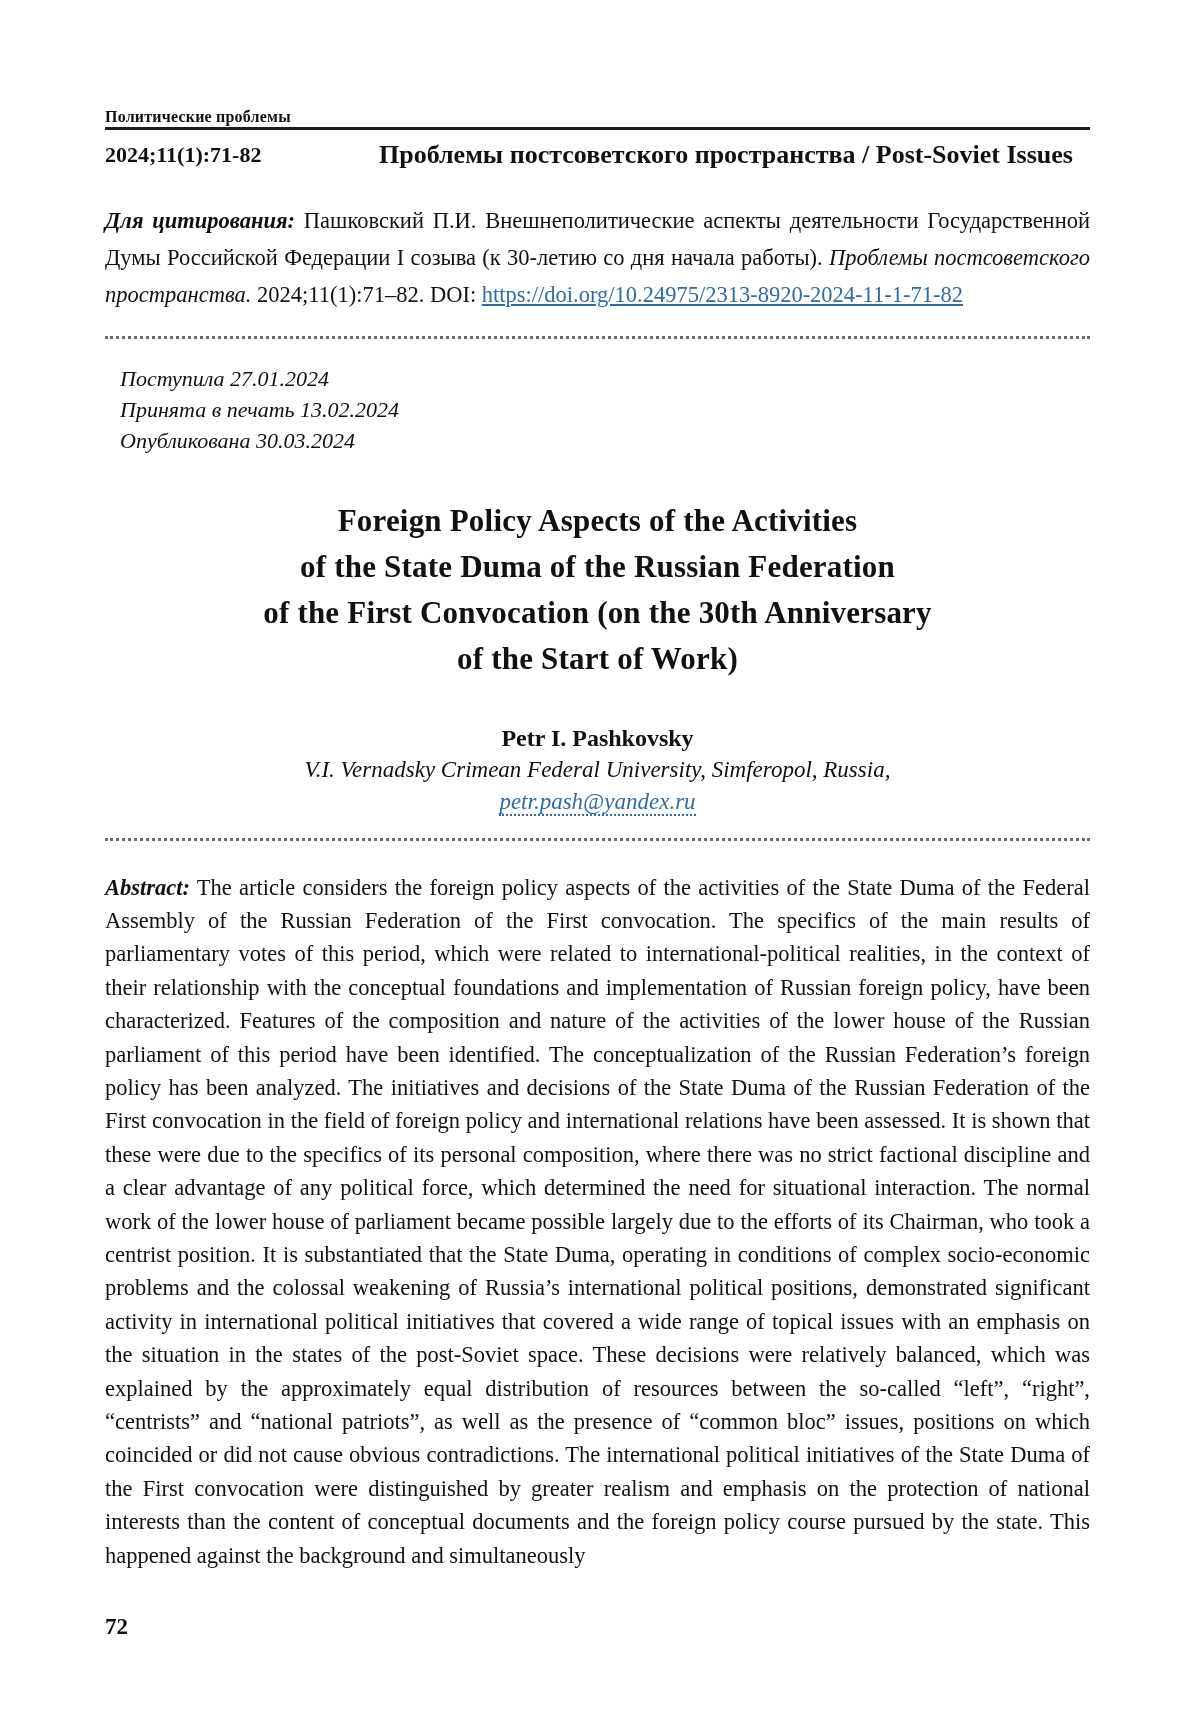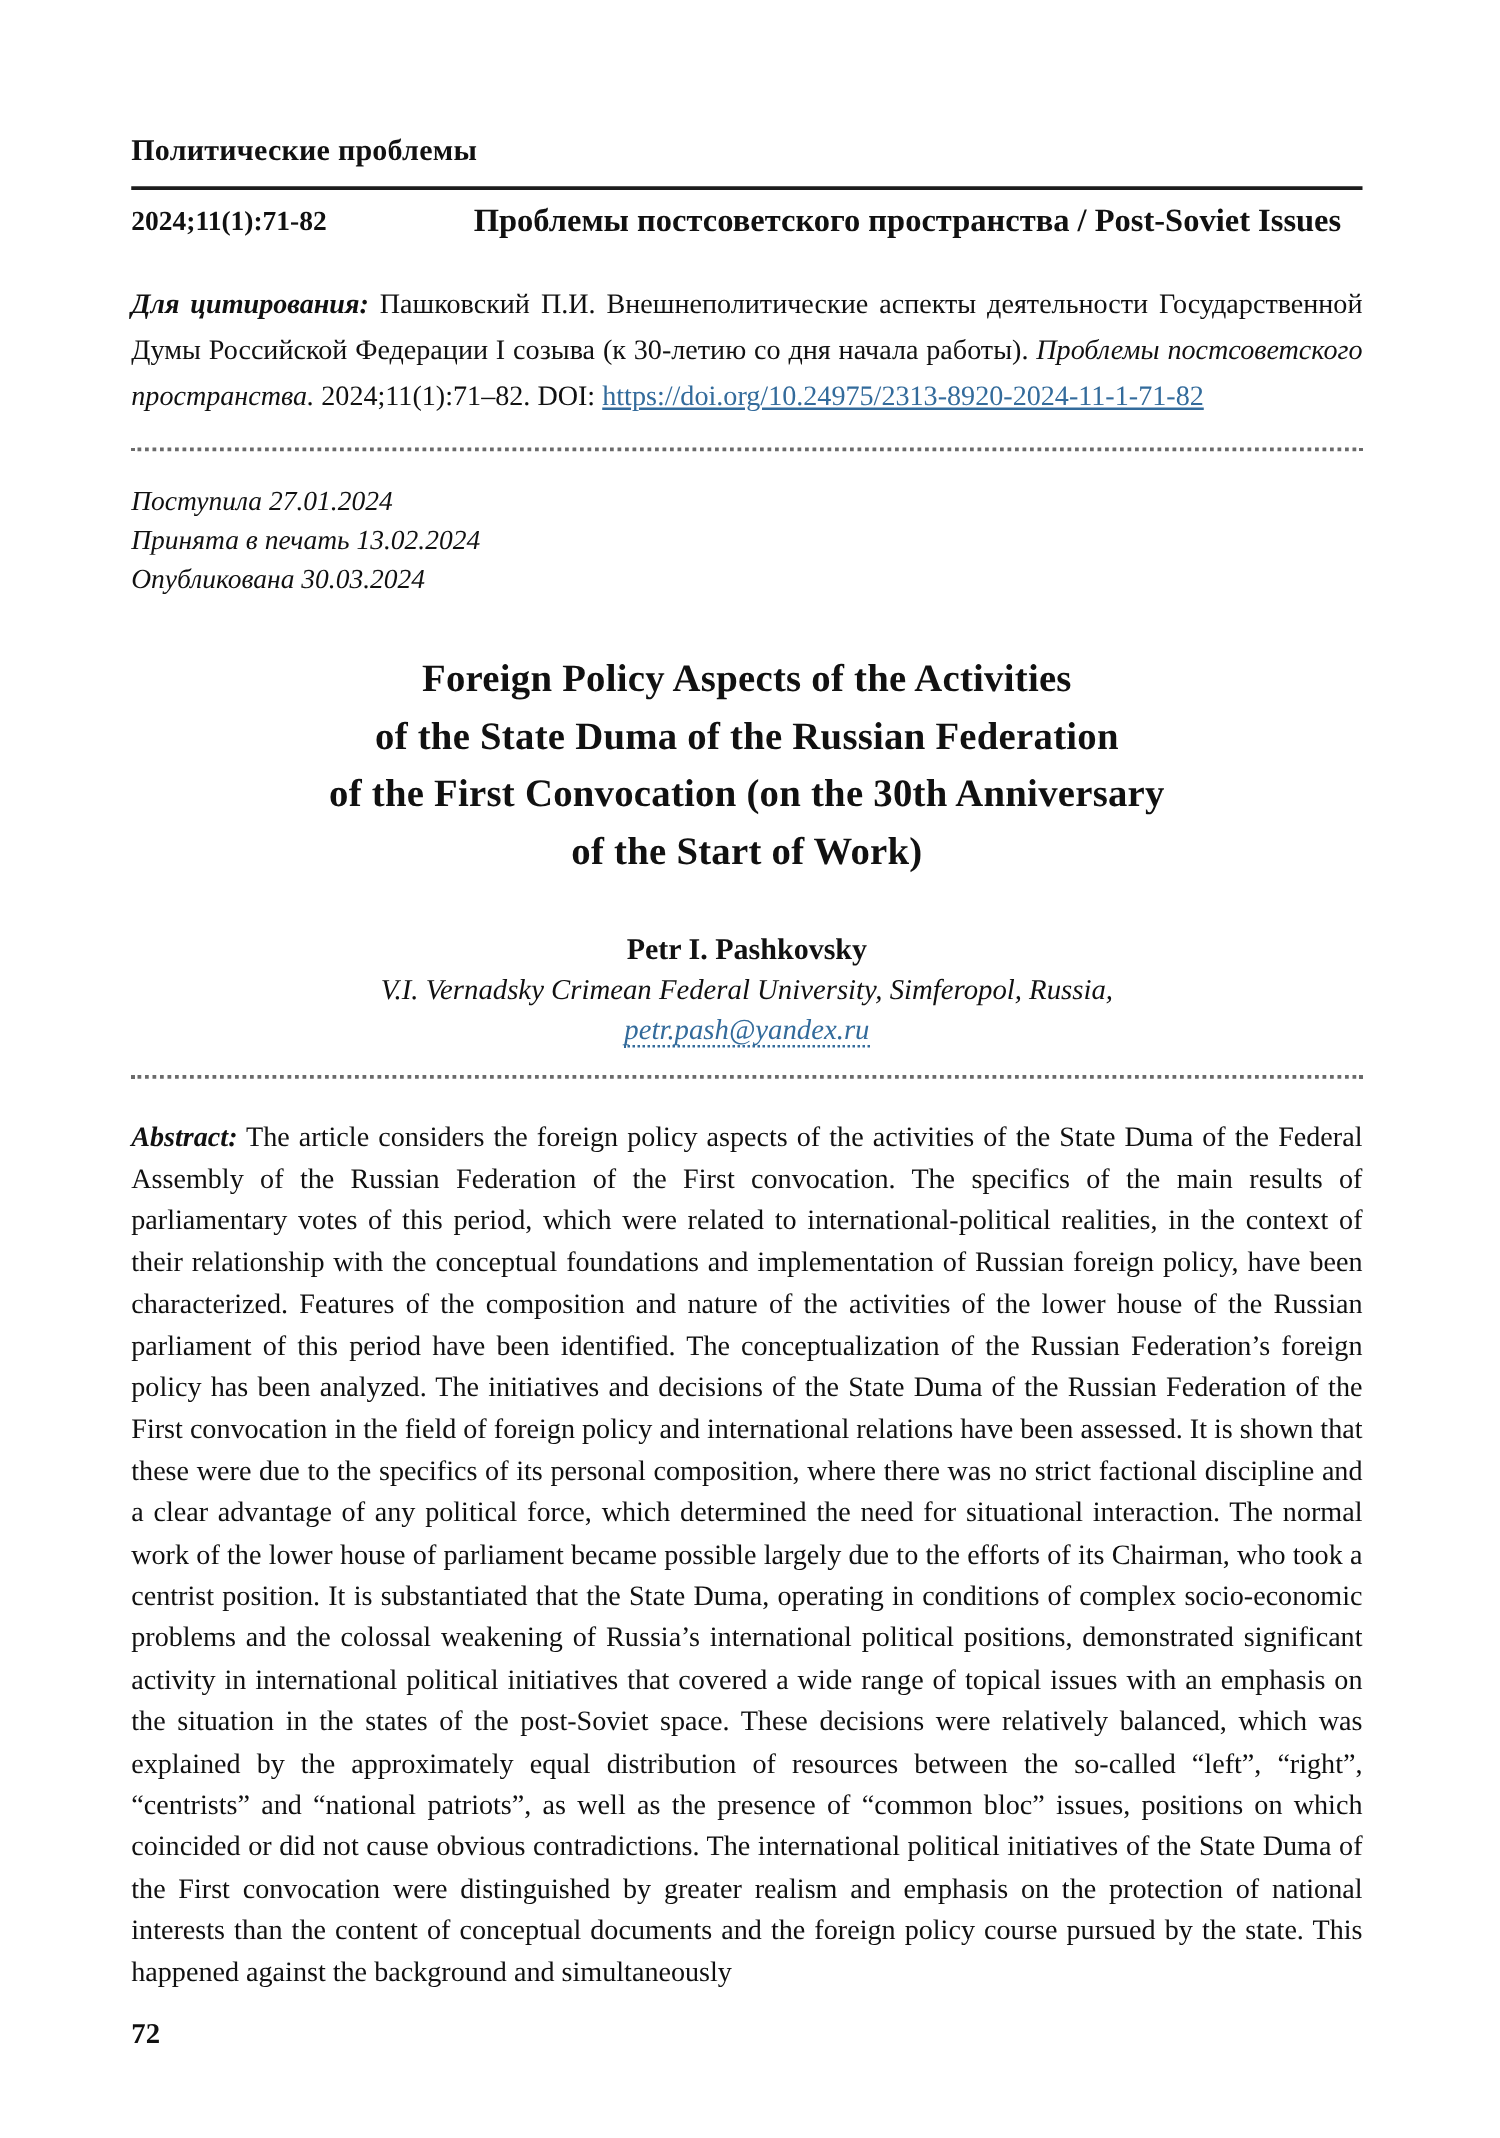--- a/index.html
+++ b/index.html
@@ -20,23 +20,23 @@
     left: 105px;
     top: 0;
     width: 985px;
   }
   
   .running-head {
     margin-top: 108px;
   }
   .section-label {
     font-weight: bold;
-    font-size: 24px;
+    font-size: 16px;
     letter-spacing: 0.2px;
-    padding-bottom: 14px;
+    padding-bottom: 1px;
   }
   .head-rule {
     border-top: 3px solid #1c1c1c;
   }
   .head-row {
     display: flex;
     align-items: center;
     height: 50px;
   }
   .head-issue {
@@ -78,20 +78,21 @@
     border-bottom: 3px dotted #6b6b6b;
     height: 0;
   }
   .sep-1 { margin-top: 16px; }
   
   .dates {
     margin-top: 24px;
     font-style: italic;
     font-size: 22px;
     line-height: 31px;
+    margin-left: 15px;
   }
   
   .article-title {
     margin-top: 42px;
     text-align: center;
     font-weight: bold;
     font-size: 31px;
     line-height: 46px;
     letter-spacing: 0.2px;
   }

